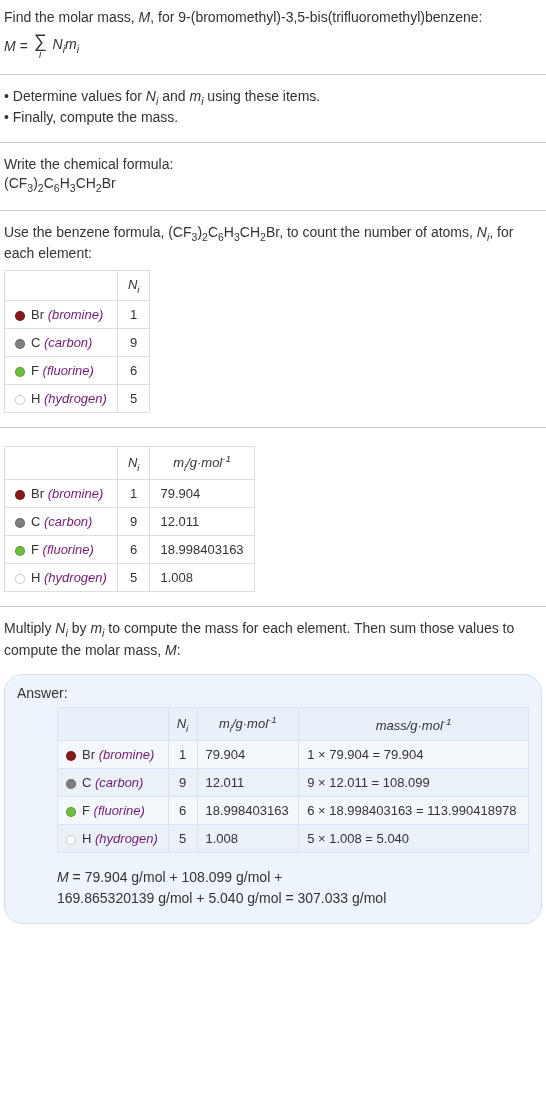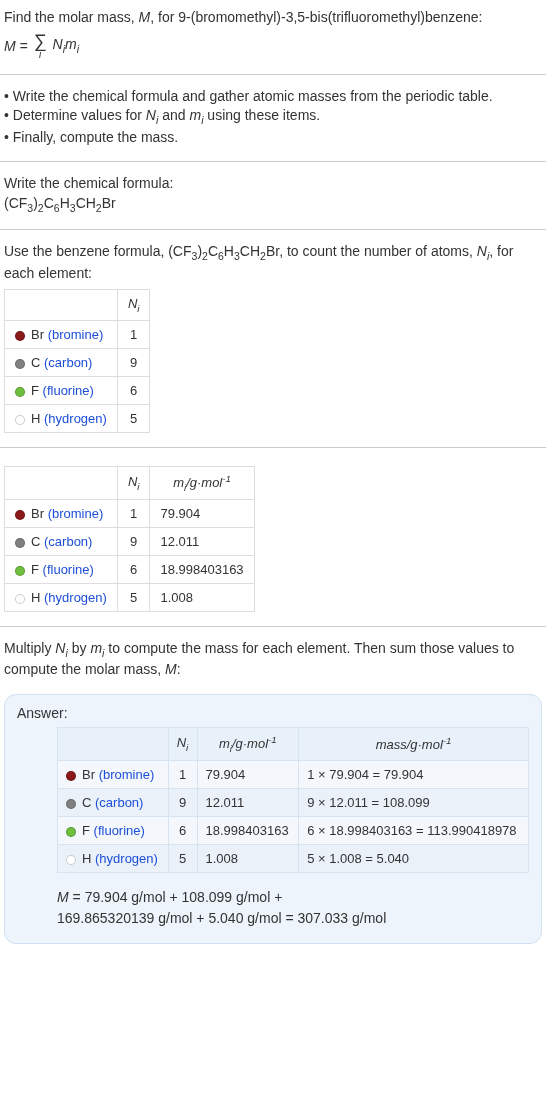--- a/index.html
+++ b/index.html
@@ -50,25 +50,25 @@
   }
   .dot {
     display: inline-block;
     width: 10px;
     height: 10px;
     border-radius: 50%;
     margin-right: 6px;
     vertical-align: middle;
     border: 1px solid rgba(0,0,0,0.2);
   }
-  .elem-label { color: #1d4ed8; }
+  .elem-label { color: #701a75; font-style: italic; }
   .answer-box {
     background: #eef4fb;
     border: 1px solid #cfe0f2;
-    border-radius: 12px;
+    border-radius: 18px;
     padding: 10px 12px 14px 12px;
     margin: 4px;
   }
   .answer-box .label {
     margin-bottom: 6px;
     color: #333;
   }
   table.answer {
     border-collapse: collapse;
     width: 100%;
@@ -106,21 +106,20 @@
       <span class="idx">i</span>
     </span>
     <span>
       <span class="ital">N</span><span class="sub ital">i</span><span class="ital">m</span><span class="sub ital">i</span>
     </span>
   </div>
 </div>
 <div class="divider"></div>
 
 <div class="section">
-  <div class="line">• Write the chemical formula and gather atomic masses from the periodic table.</div>
   <div class="line">
     <span>• Determine values for </span><span class="ital">N</span><span class="sub ital">i</span><span> and </span><span class="ital">m</span><span class="sub ital">i</span><span> using these items.</span>
   </div>
   <div class="line">• Finally, compute the mass.</div>
 </div>
 <div class="divider"></div>
 
 <div class="section">
   <div class="line">Write the chemical formula:</div>
   <div class="line">

